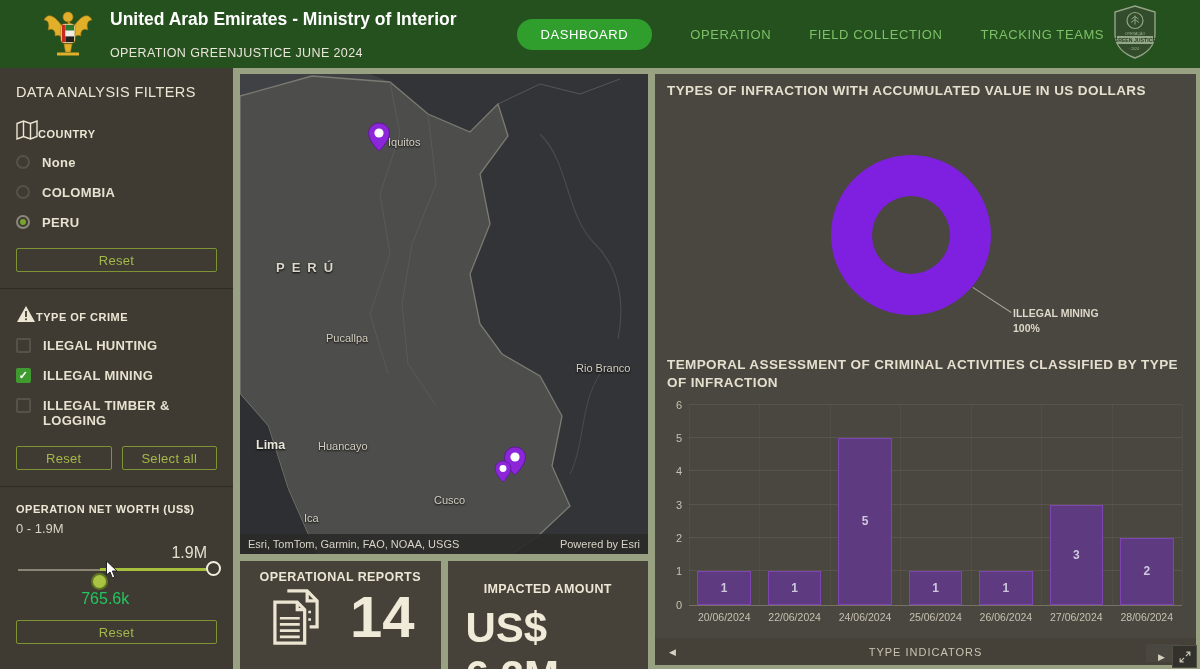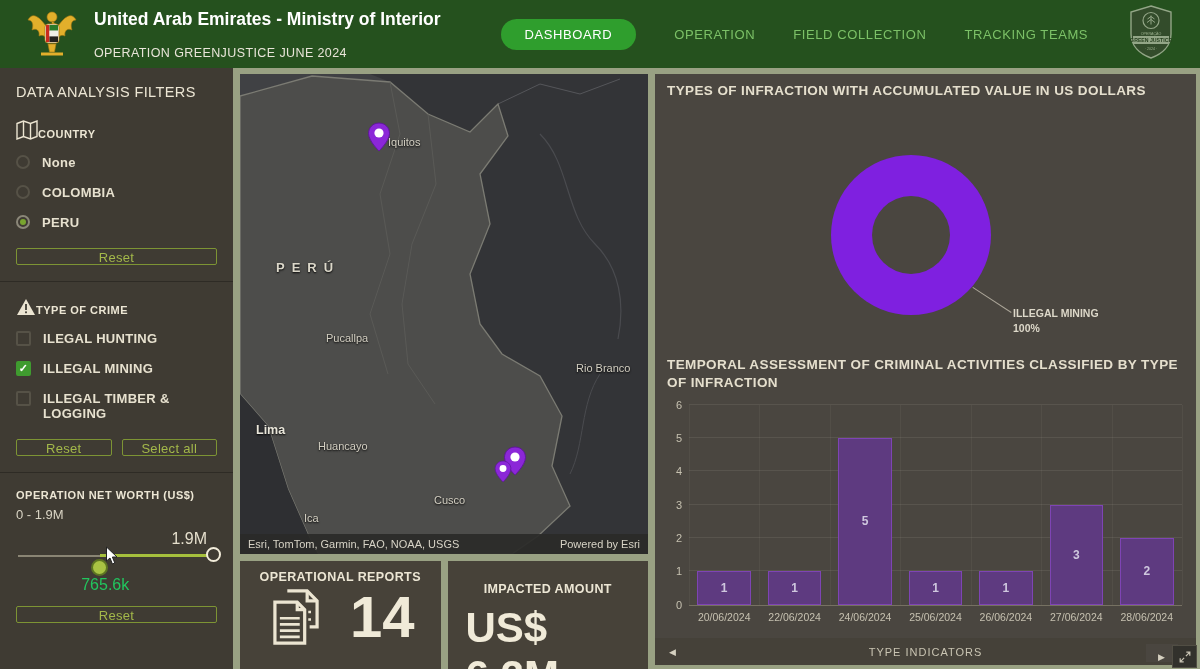--- a/index.html
+++ b/index.html
@@ -1,19 +1,19 @@
 <!DOCTYPE html>
 <html><head>
 <meta charset="utf-8">
 <style>
   html,body{margin:0;padding:0}
   body{width:1200px;height:669px;background:#99a183;font-family:"Liberation Sans",sans-serif;overflow:hidden;position:relative}
 
   
-  .header{height:68px;background:#25511e;display:flex;align-items:center;padding:0 26px;box-sizing:border-box}
+  .header{height:68px;background:#25511e;display:flex;align-items:center;padding:0 42px;box-sizing:border-box}
   .brand{display:flex;align-items:center;gap:16px}
   .t1{color:#ffffff;font-size:17.5px;font-weight:bold}
   .t2{color:#e9e5d9;font-size:12.5px;letter-spacing:.4px;margin-top:16px}
   .nav{display:flex;align-items:center;gap:38px;margin-left:60px}
   .nav-item{color:#7cc167;font-size:13px;letter-spacing:.6px;cursor:pointer;white-space:nowrap}
   .nav-item.active{background:#2f9e2d;color:#fff;padding:8px 24px;border-radius:17px}
   .logo{margin-left:auto}
 
   
   .main{display:flex;height:601px;gap:7px}
@@ -25,21 +25,21 @@
   .sb-title{color:#ece6d4;font-size:14.5px;letter-spacing:.4px;padding:16px 16px 4px;font-weight:500}
   .sb-section{padding:8px 16px 16px;border-bottom:1px solid #2e2b25}
   .sb-section:last-child{border-bottom:none}
   .sec-head{display:flex;align-items:flex-end;gap:0;color:#ece6d4;font-size:11px;font-weight:bold;letter-spacing:.5px;margin:8px 0 2px}
   .opt-row{display:flex;align-items:flex-start;gap:12px;margin-top:15px;color:#e7e1cf;font-size:13px;font-weight:600;letter-spacing:.3px;cursor:pointer}
   .radio{width:14px;height:14px;border-radius:50%;border:2px solid #565247;box-sizing:border-box;position:relative;flex-shrink:0}
   .radio.sel{border-color:#8b8779}
   .radio.sel::after{content:'';position:absolute;inset:2px;border-radius:50%;background:#79a52f}
   .checkbox{width:15px;height:15px;border:2px solid #565247;box-sizing:border-box;border-radius:2px;flex-shrink:0;color:#fff;font-size:11px;line-height:11px;text-align:center;font-weight:bold}
   .checkbox.checked{background:#3f9b2f;border-color:#3f9b2f}
-  .btn{display:block;width:100%;height:17px;border:1px solid #7d9434;color:#a3b84a;background:transparent;font-size:13px;border-radius:2px;margin-top:18px;font-family:inherit;letter-spacing:.3px;cursor:pointer}
+  .btn{display:block;width:100%;height:24px;border:1px solid #7d9434;color:#a3b84a;background:transparent;font-size:13px;border-radius:2px;margin-top:18px;font-family:inherit;letter-spacing:.3px;cursor:pointer}
   .btn-row{display:flex;gap:10px;margin-top:18px}
   .btn-row .btn{margin-top:0;flex:1}
   .nw-range{color:#d9d4c4;font-size:13px;margin-top:6px}
   .slider{position:relative;height:60px;margin-top:6px}
   .sl-max{position:absolute;right:10px;top:2px;color:#e5dfcd;font-size:16px}
   .sl-gray{position:absolute;top:27px;left:2px;height:2px;background:#8a8574}
   .sl-green{position:absolute;top:26px;right:2px;height:3px;background:#a6c03d}
   .sl-handle-low{position:absolute;top:31px;width:17px;height:17px;margin-left:-9px;border-radius:50%;background:#a9c343;border:2px solid #5d7522;box-sizing:border-box;cursor:pointer}
   .sl-handle-high{position:absolute;top:19px;right:-4px;width:15px;height:15px;border-radius:50%;border:2px solid #f2ecda;background:#3f3b33;box-sizing:border-box;cursor:pointer}
   .sl-cur{position:absolute;top:48px;transform:translateX(-40%);color:#22c55e;font-size:16px}
@@ -221,21 +221,21 @@
         <path d="M0 22 L72 2 L150 8 L188 40 L230 58 L258 30 L268 62 L240 100 L250 150 L230 200 L240 250 L262 280 L300 302 L322 342 L312 392 L330 432 L298 462 L272 480 L78 480 L70 465 L48 415 L28 352 L0 320 Z" fill="#4d4d4b" stroke="#7b7b73" stroke-width="1.3"></path>
         <path d="M150 8 L160 60 L140 120 L150 180 L130 240 L148 300" stroke="#5d5d59" fill="none" stroke-width="0.8"></path>
         <path d="M188 40 L196 110 L172 170 L162 230 L168 290 L195 330" stroke="#5d5d59" fill="none" stroke-width="0.8"></path>
         <path d="M0 320 L28 352 L48 415 L70 465 L78 480 L0 480 Z" fill="#2e2f32"></path>
       </svg>
       <div>
           <span class="country-label">PERÚ</span>
           <span class="city" style="left: 148px; top: 62px;">Iquitos</span>
           <span class="city" style="left: 86px; top: 258px;">Pucallpa</span>
           <span class="city" style="left: 336px; top: 288px;">Rio Branco</span>
-          <span class="city bold" style="left: 16px; top: 349px;">Lima</span>
+          <span class="city bold" style="left: 16px; top: 364px;">Lima</span>
           <span class="city" style="left: 78px; top: 366px;">Huancayo</span>
           <span class="city" style="left: 194px; top: 420px;">Cusco</span>
           <span class="city" style="left: 64px; top: 438px;">Ica</span>
           <div class="pin" style="left: 127px; top: 48px;"><svg viewBox="0 0 24 30" width="100%" height="100%">
               <path d="M12 1C6 1 1.5 5.6 1.5 11.4 1.5 19 12 29 12 29s10.5-10 10.5-17.6C22.5 5.6 18 1 12 1z" fill="#8b27d8" stroke="#5e1799" stroke-width="1"></path>
               <circle cx="12" cy="11" r="4.6" fill="#ffffff"></circle>
             </svg></div>
           <div class="pin" style="left: 263px; top: 372px;"><svg viewBox="0 0 24 30" width="100%" height="100%">
               <path d="M12 1C6 1 1.5 5.6 1.5 11.4 1.5 19 12 29 12 29s10.5-10 10.5-17.6C22.5 5.6 18 1 12 1z" fill="#8b27d8" stroke="#5e1799" stroke-width="1"></path>
               <circle cx="12" cy="11" r="4.6" fill="#ffffff"></circle>

